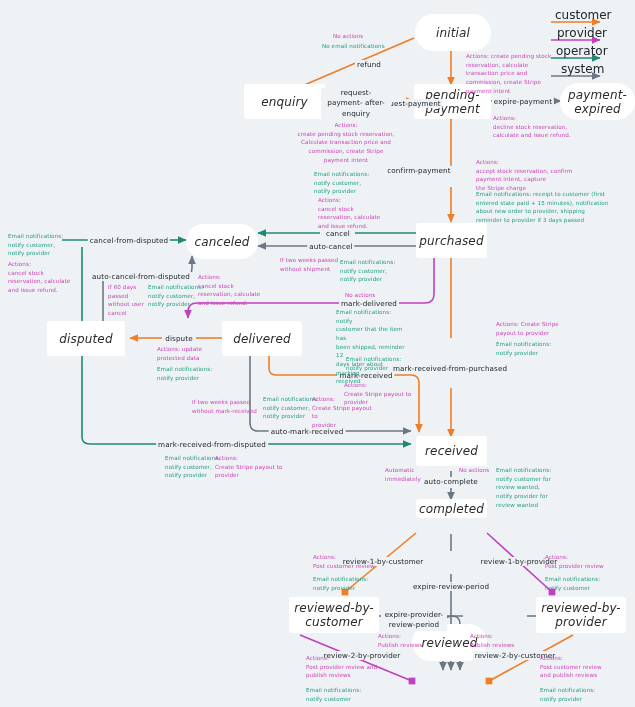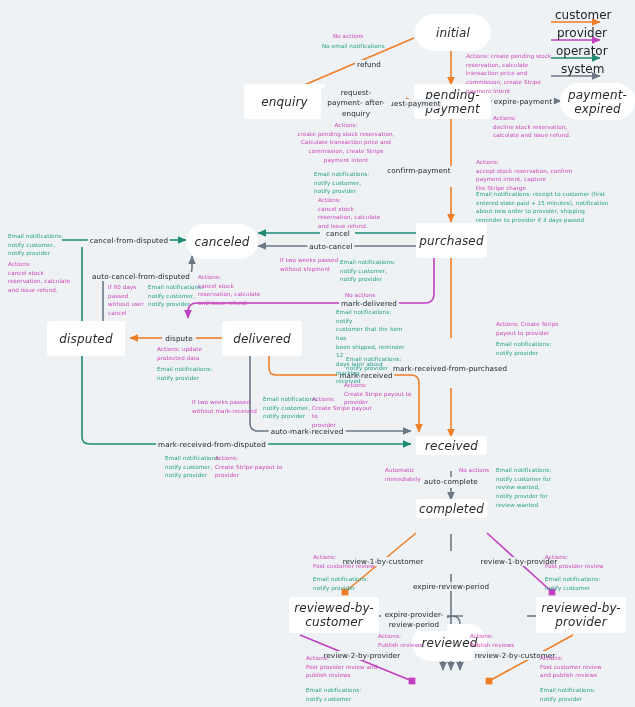--- a/index.html
+++ b/index.html
@@ -176,21 +176,21 @@
   <div class="node round" style="left:560px; top:83px; width:75px; height:37px;">payment-expired</div>
 
   <div class="node" style="left:416px; top:223px; width:71px; height:35px;">purchased</div>
 
   <div class="node round" style="left:186px; top:224px; width:72px; height:35px;">canceled</div>
 
   <div class="node" style="left:47px; top:321px; width:78px; height:35px;">disputed</div>
 
   <div class="node" style="left:222px; top:321px; width:80px; height:35px;">delivered</div>
 
-  <div class="node" style="left:416px; top:436px; width:71px; height:19px;">received</div>
+  <div class="node" style="left:416px; top:436px; width:71px; height:30px;">received</div>
 
   <div class="node" style="left:416px; top:499px; width:71px; height:19px;">completed</div>
 
   <div class="node" style="left:289px; top:597px; width:90px; height:36px;">reviewed-by-customer</div>
 
   <div class="node" style="left:536px; top:597px; width:90px; height:36px;">reviewed-by-provider</div>
 
   <div class="node round" style="left:412px; top:624px; width:75px; height:37px;">reviewed</div>
 
   <div class="lbl cent" style="left:369px; top:60px;">refund</div>

